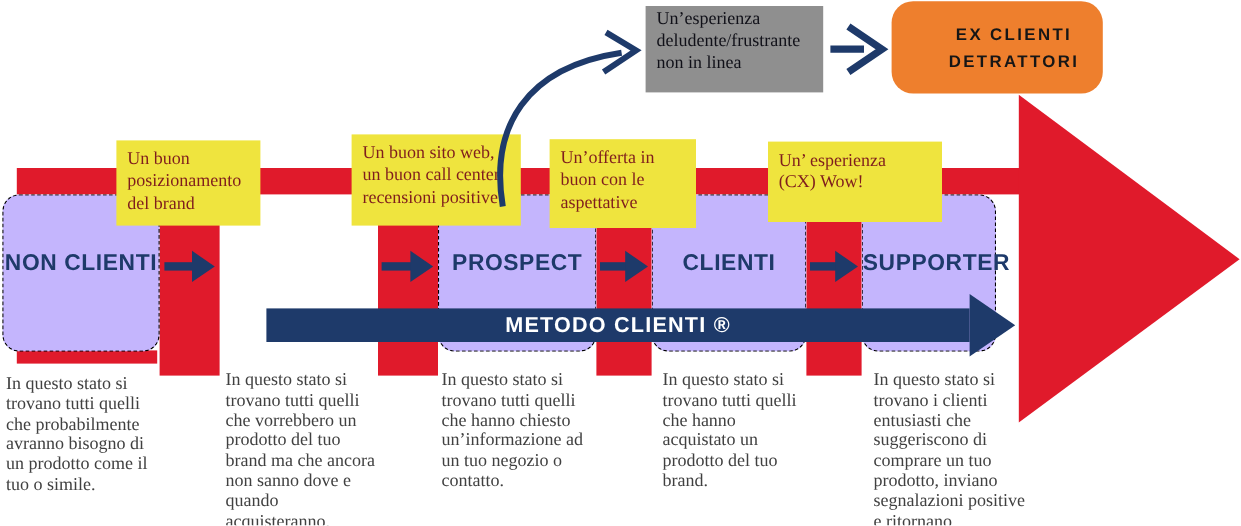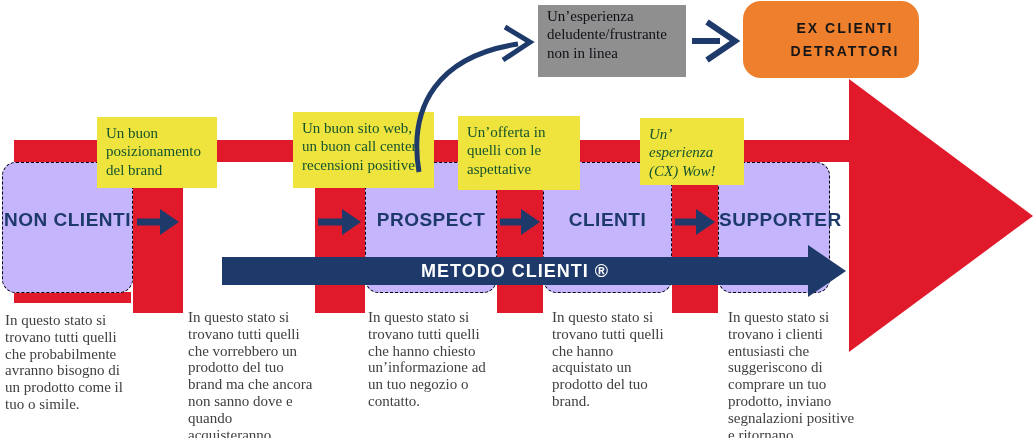--- a/index.html
+++ b/index.html
@@ -5,21 +5,21 @@
   html,body{margin:0;padding:0;background:#fff;}
   .canvas{position:relative;width:1034px;height:438px;background:#fff;overflow:hidden;
           font-family:"Liberation Sans",sans-serif;}
   svg.layer{position:absolute;left:0;top:0;width:1034px;height:438px;}
   .layer-bottom{z-index:0;}
   .layer-top{z-index:3;}
   .stage-box{position:absolute;z-index:1;background:#c4b5fd;border:1.6px dashed #000;
              border-radius:14px;box-sizing:border-box;}
   .stage-label{position:absolute;top:46px;left:0;right:0;text-align:center;
                font-weight:700;font-size:19px;letter-spacing:.5px;color:#1E3A6A;}
-  .callout{position:absolute;z-index:2;background:#EFE43E;color:#14532d;
+  .callout{position:absolute;z-index:2;background:#EFE43E;color:#7f1d1d;
            font-family:"Liberation Serif",serif;font-size:15px;line-height:1.22;
            padding:7px 9px;white-space:pre-line;box-sizing:border-box;}
   .gray-note{position:absolute;z-index:2;background:#8F8F8F;color:#101018;
              font-family:"Liberation Serif",serif;font-size:15px;line-height:1.22;
              padding:2px 9px;white-space:pre-line;box-sizing:border-box;}
   .orange-box{position:absolute;z-index:2;background:#EE7F2D;border-radius:18px;
               display:flex;align-items:center;justify-content:center;text-align:center;
               font-weight:700;font-size:14px;letter-spacing:2px;line-height:1.6;
               color:#161616;white-space:pre-line;box-sizing:border-box;}
   .desc{position:absolute;z-index:2;font-family:"Liberation Serif",serif;
@@ -56,23 +56,23 @@
     <div class="stage-label">SUPPORTER</div>
   </div>
 
   <div class="callout" style="left:97px;top:117px;width:120px;height:71px;">Un buon
 posizionamento
 del brand</div>
   <div class="callout" style="left:264px;top:112px;width:141px;height:76px;margin-left:29px;">Un buon sito web,
 un buon call center,
 recensioni positive</div>
   <div class="callout" style="left:458px;top:116px;width:122px;height:74px;">Un’offerta in
-quelli con le
+buon con le
 aspettative</div>
-  <div class="callout" style="left:640px;top:118px;width:104px;height:67px;font-style:italic;">Un’ esperienza
+  <div class="callout" style="left:640px;top:118px;width:145px;height:67px;">Un’ esperienza
 (CX) Wow!</div>
 
   <div class="gray-note" style="left:538px;top:5px;width:148px;height:72px;">Un’esperienza
 deludente/frustrante
 non in linea</div>
   <div class="orange-box" style="left:743px;top:1px;width:176px;height:77px;padding-left:28px;">EX CLIENTI
 DETRATTORI</div>
 
   <svg class="layer layer-top">
 

